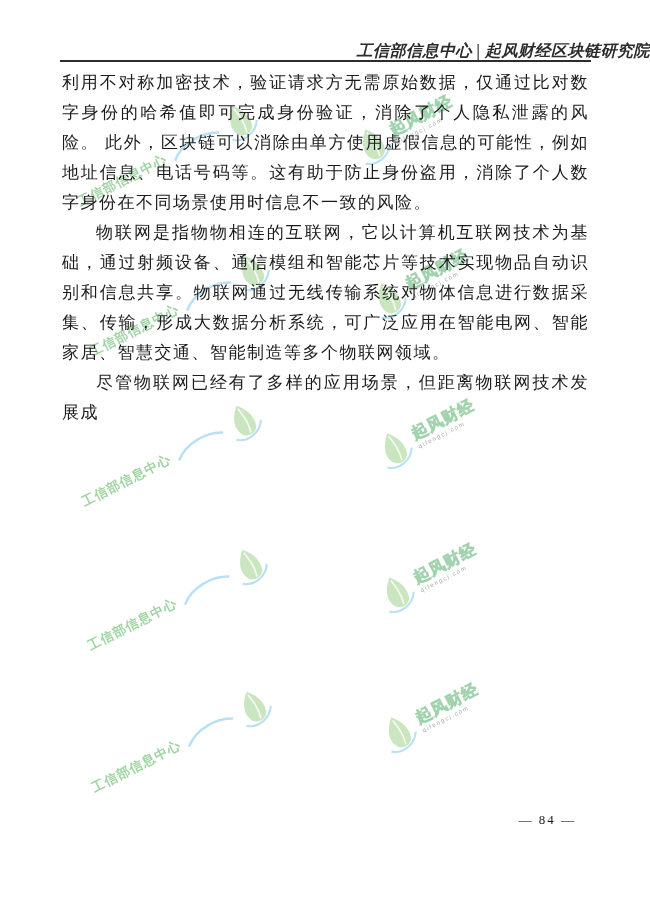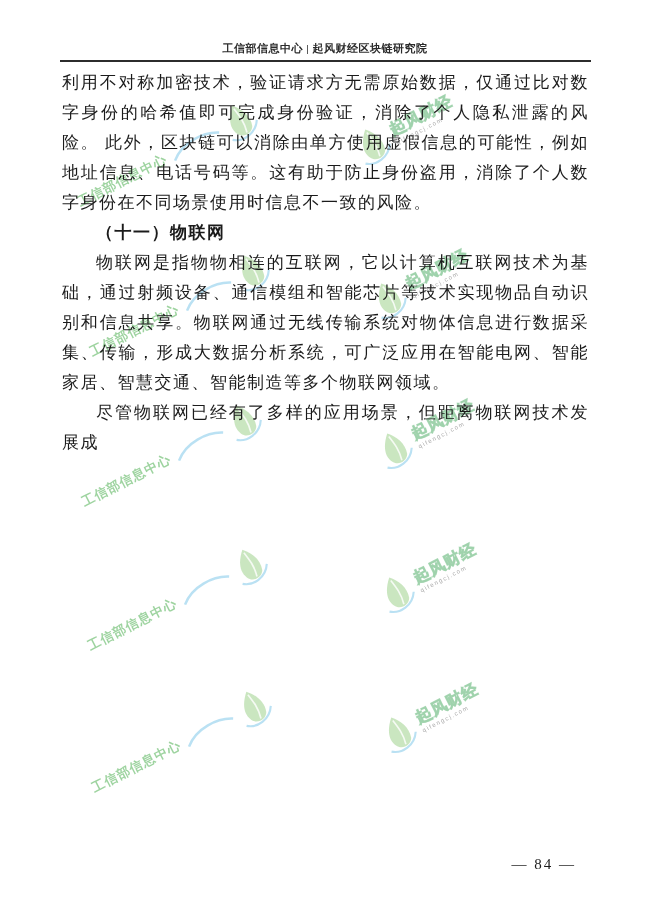--- a/index.html
+++ b/index.html
@@ -1,39 +1,40 @@
 <!DOCTYPE html>
 <html><head>
 <meta charset="utf-8">
 <style>
   html, body { margin:0; padding:0; background:#ffffff; }
   .page {
     position:relative; width:650px; height:919px; background:#ffffff;
     overflow:hidden; font-family:"Liberation Serif", serif;
   }
   .header-title {
-    position:absolute; top:41px; left:0; width:100%; text-align:center;
-    font-size:11px; font-weight:bold; color:#2b2b2b; letter-spacing:0.5px;
+    position:absolute; top:41px; left:0; width:100%; text-align:right;
+    font-size:16px; font-weight:bold; color:#2b2b2b; letter-spacing:0.5px;
     z-index:2;
+    font-style:italic;
   }
   .header-rule {
     position:absolute; top:60px; left:60px; width:531px; height:0;
     border-top:2px solid #2c2c2c; z-index:2;
   }
   .content {
     position:absolute; top:68px; left:62px; width:527px;
     font-size:17px; line-height:30px; color:#1b1b1b;
     text-align:justify; letter-spacing:1.5px; z-index:2;
   }
   .content p { margin:0; }
   .indent { text-indent:2em; }
   .heading { font-weight:bold; text-indent:2em; }
   .page-number {
-    position:absolute; top:812px; right:74px; font-size:15px;
-    color:#1b1b1b; letter-spacing:2px; z-index:2;margin-top:44px;
+    position:absolute; top:812px; right:74px; font-size:13px;
+    color:#1b1b1b; letter-spacing:2px; z-index:2;
   }
 
   
   .wm-layer { position:absolute; inset:0; z-index:1; pointer-events:none; }
   .wm {
     position:absolute; display:flex; align-items:center; gap:5px;
     transform:rotate(-27deg); white-space:nowrap;
   }
   .wm-gov-text {
     font-size:13px; font-weight:bold; color:rgba(76,175,80,0.55);
@@ -203,20 +204,19 @@
       </span>
     </div>
 
   </div>
 
   <div class="header-title">工信部信息中心 | 起风财经区块链研究院</div>
   <div class="header-rule"></div>
 
   <div class="content">
     <p>利用不对称加密技术，验证请求方无需原始数据，仅通过比对数字身份的哈希值即可完成身份验证，消除了个人隐私泄露的风险。 此外，区块链可以消除由单方使用虚假信息的可能性，例如地址信息、电话号码等。这有助于防止身份盗用，消除了个人数字身份在不同场景使用时信息不一致的风险。</p>
-    <p class="heading">（十一）物联网</p>
     <p class="indent">物联网是指物物相连的互联网，它以计算机互联网技术为基础，通过射频设备、通信模组和智能芯片等技术实现物品自动识别和信息共享。物联网通过无线传输系统对物体信息进行数据采集、传输，形成大数据分析系统，可广泛应用在智能电网、智能家居、智慧交通、智能制造等多个物联网领域。</p>
     <p class="indent">尽管物联网已经有了多样的应用场景，但距离物联网技术发展成</p>
   </div>
 
   <div class="page-number">— 84 —</div>
 
 </div>
 
 </body></html>

